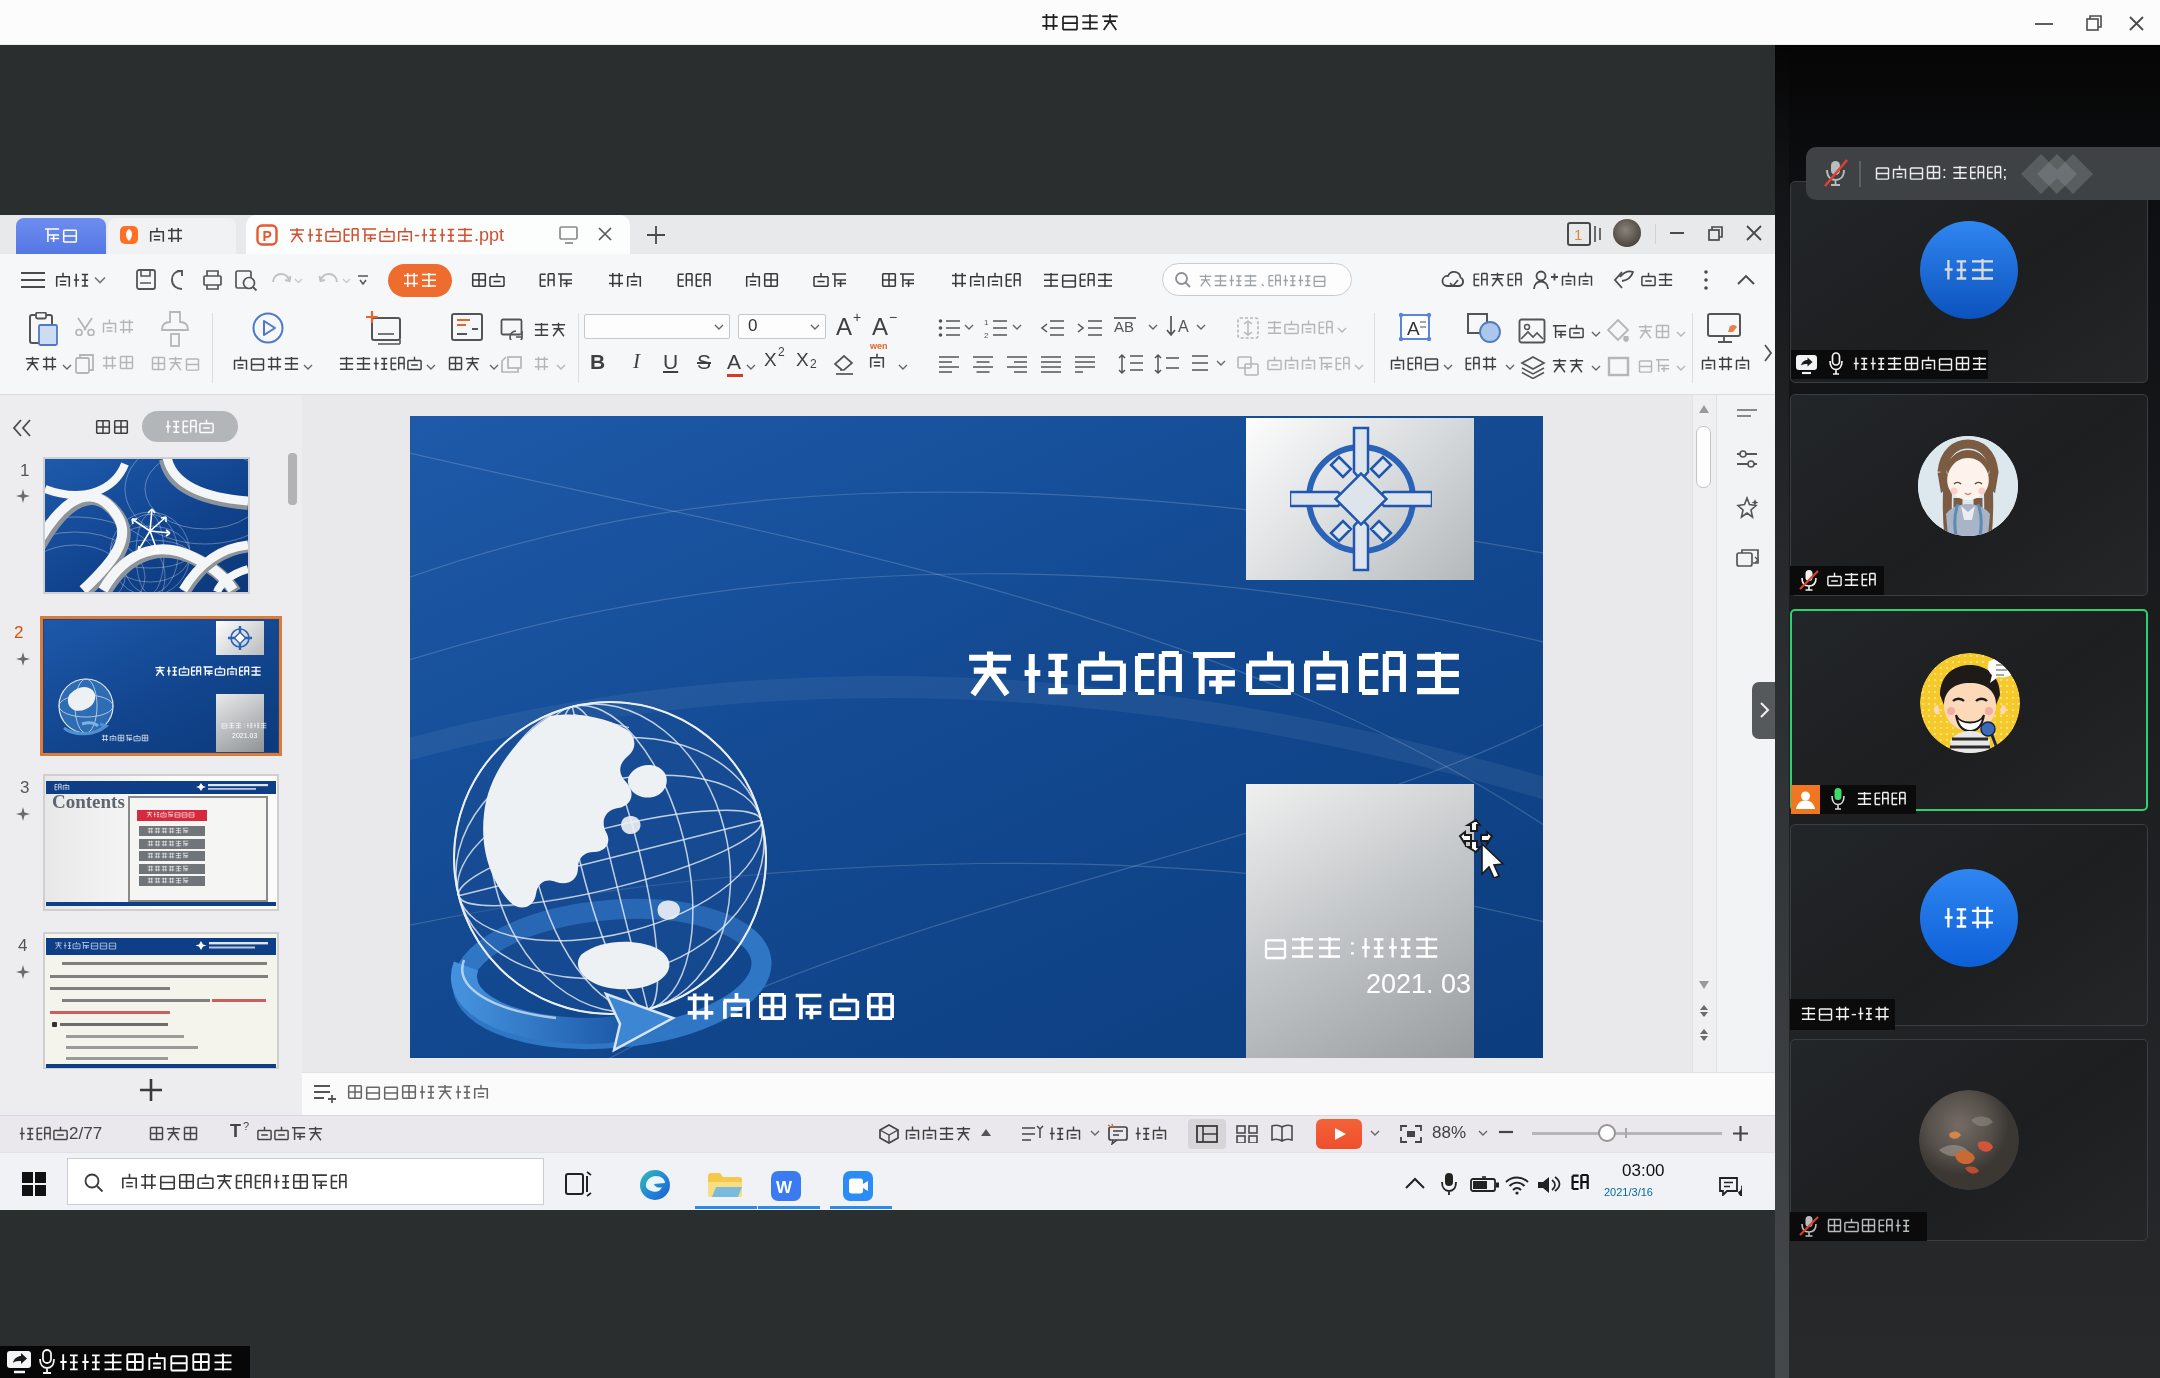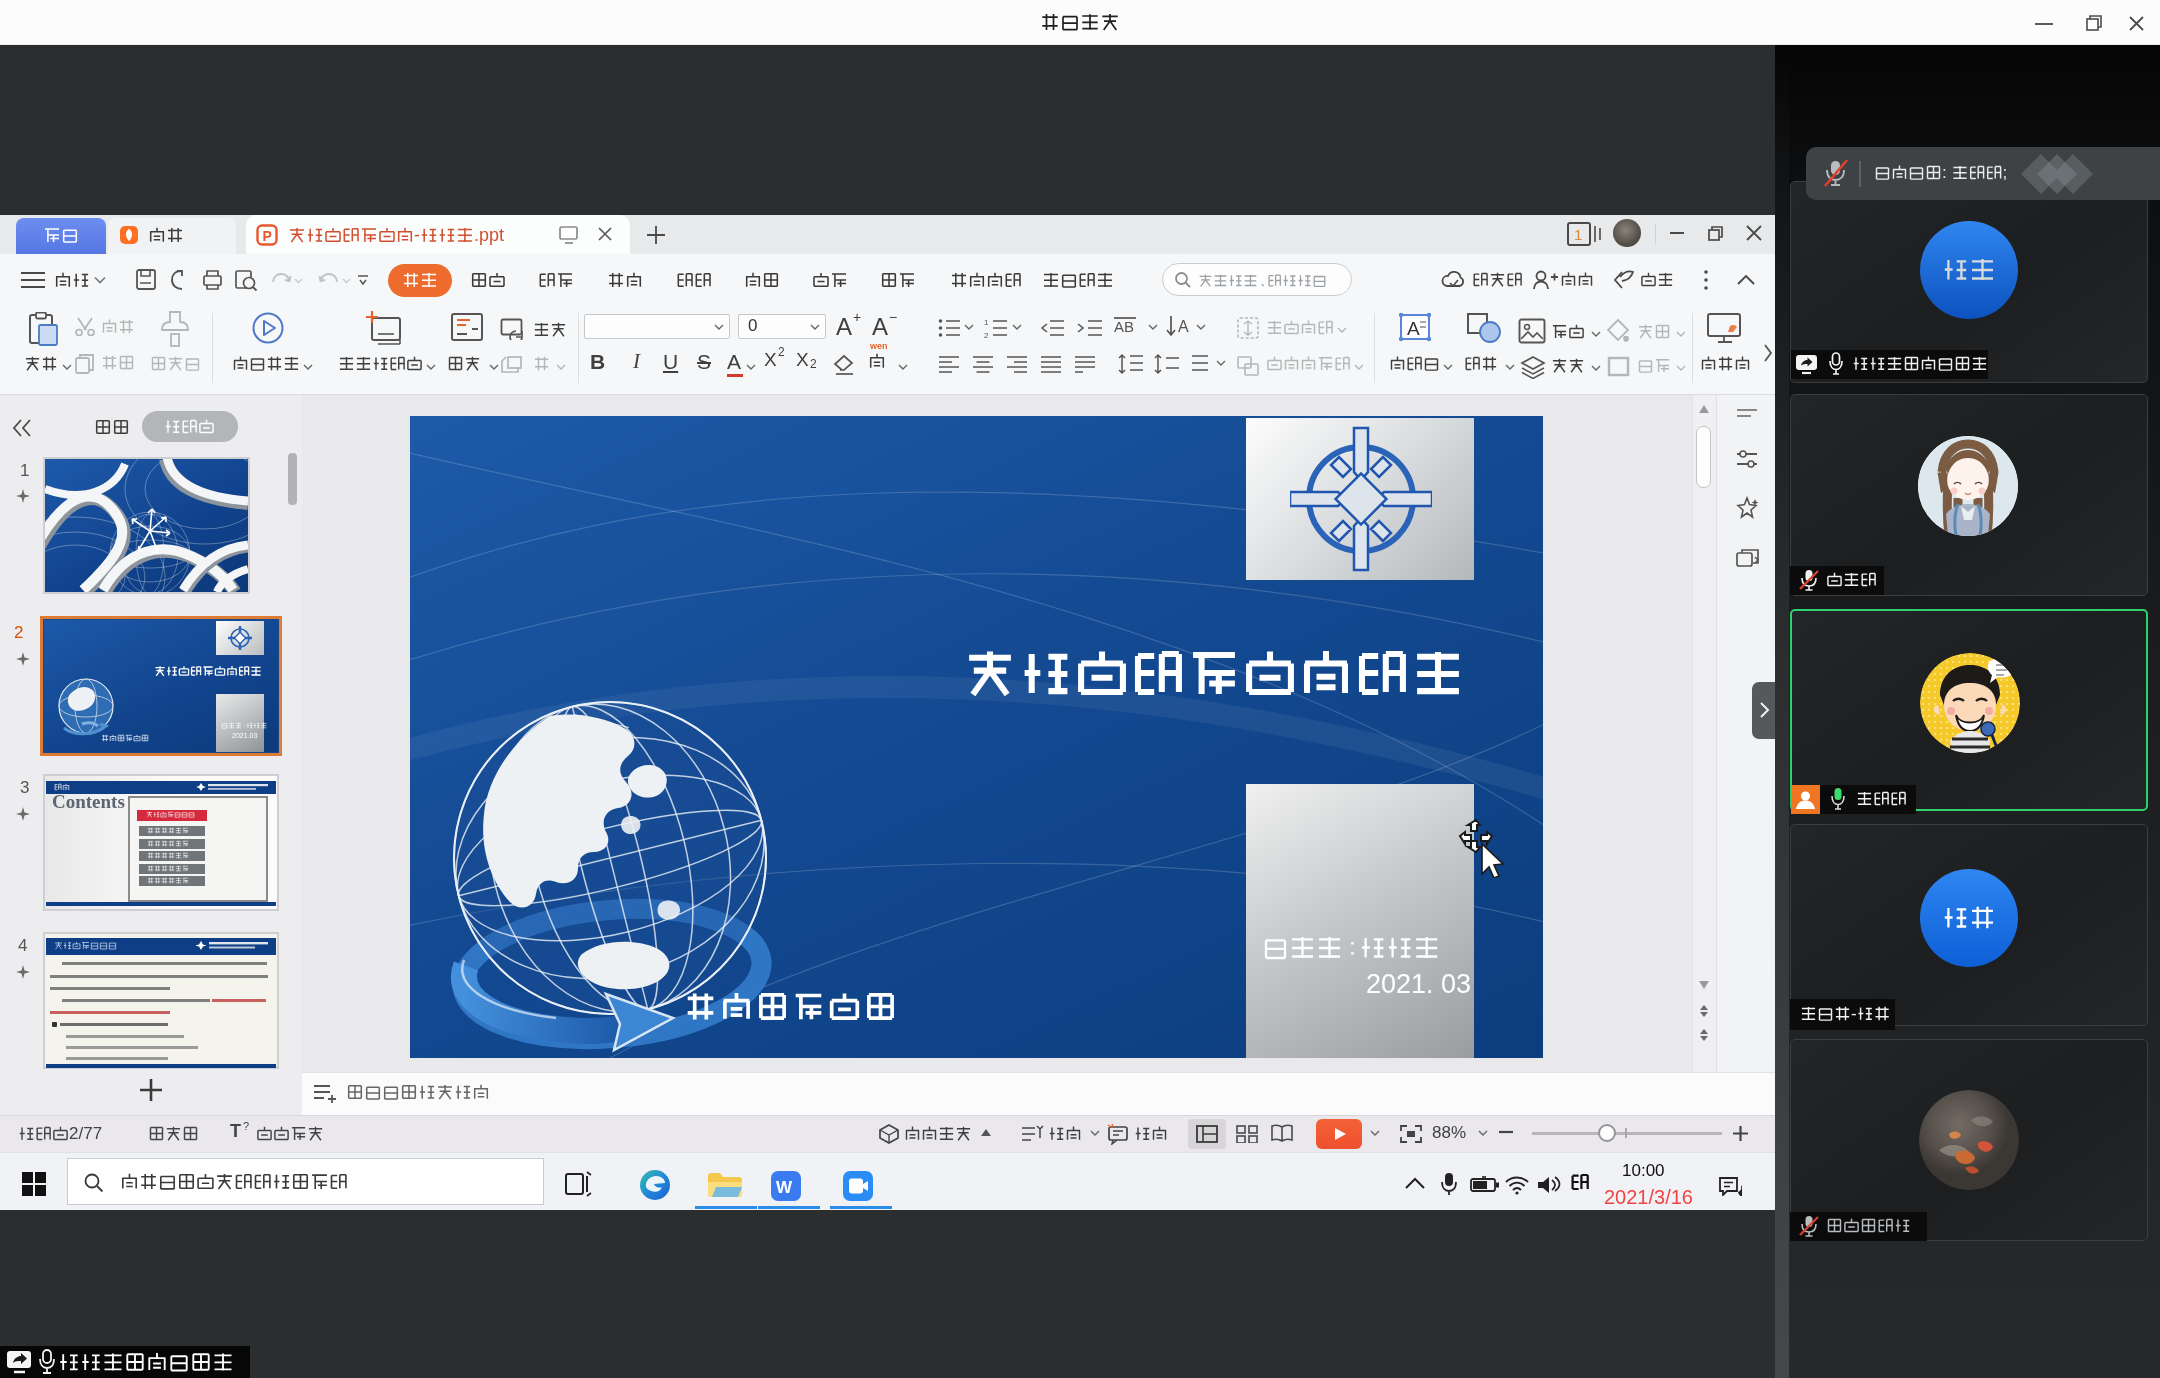--- a/index.html
+++ b/index.html
@@ -887,22 +887,22 @@
     <path d="M2 7 c6-6 16-6 22 0 M5.5 11 c4.5-4.5 10.5-4.5 15 0 M9 15 c2.8-2.8 5.2-2.8 8 0" fill="none" stroke="#222" stroke-width="1.9"></path>
     <circle cx="13" cy="18" r="1.6" fill="#222"></circle>
   </svg>
 <svg style="position:absolute;left:1536px;top:1175px;" width="26" height="20" viewBox="0 0 26 20">
     <path d="M2 7 v6 h5 l6 5 v-16 l-6 5z" fill="#222"></path>
     <path d="M16 5 c4 3 4 7 0 10 M19 2 c6 4.5 6 9.5 0 14" stroke="#222" stroke-width="1.7" fill="none"></path>
   </svg>
 <svg style="position:absolute;left:1570px;top:1172px;opacity:1.0" width="20" height="23" viewBox="0 0 20 23">
     <path d="M2.6 3.7L8.6 3.7 M2.6 3.7L2.6 17.0 M2.6 17.0L8.6 17.0 M2.6 10.0L8.6 10.0 M11.4 3.0L17.7 3.0 M11.4 3.0L11.4 17.0 M17.7 3.0L17.7 17.0 M11.4 10.0L17.7 10.0" stroke="#111" stroke-width="2.24" fill="none" stroke-linecap="butt"></path>
   </svg>
-<div style="position:absolute;left:1622px;top:1162px;font-family:'Liberation Sans',sans-serif;font-size:17px;color:#111;font-weight:normal;white-space:nowrap;line-height:1.1;">10:00</div>
-<div style="position:absolute;left:1604px;top:1186px;font-family:'Liberation Sans',sans-serif;font-size:20px;color:#ef4444;font-weight:normal;white-space:nowrap;line-height:1.1;">2021/3/16</div>
+<div style="position:absolute;left:1622px;top:1162px;font-family:'Liberation Sans',sans-serif;font-size:17px;color:#111;font-weight:normal;white-space:nowrap;line-height:1.1;">03:00</div>
+<div style="position:absolute;left:1604px;top:1186px;font-family:'Liberation Sans',sans-serif;font-size:11px;color:#0369a1;font-weight:normal;white-space:nowrap;line-height:1.1;">2021/3/16</div>
 <svg style="position:absolute;left:1718px;top:1176px;" width="24" height="20" viewBox="0 0 24 20">
     <path d="M2 2 h17 v13 h-10 l-4 4 v-4 h-3z" fill="none" stroke="#222" stroke-width="1.8"></path>
     <path d="M6 6.5 h9 M6 10.5 h6" stroke="#222" stroke-width="1.4"></path>
     <path d="M20 16 a5 5 0 0 0 3-6 a6 6 0 1 1-3 6z" fill="#222"></path>
   </svg>
 <div style="position:absolute;left:0px;top:1346px;width:250px;height:32px;background:#070708;"></div>
 <svg style="position:absolute;left:6px;top:1350px;" width="28" height="24" viewBox="0 0 28 24">
     <rect x="1" y="1" width="24" height="17" rx="3" fill="#f4f5f6"></rect>
     <path d="M8 22 h11" stroke="#f4f5f6" stroke-width="2.5"></path>
     <path d="M7 13 c1-5 5-7 8-7 l0-3 6 5.5 -6 5.5 0-3 c-3 0-6 0-8 2z" fill="#1a1a1a"></path>

